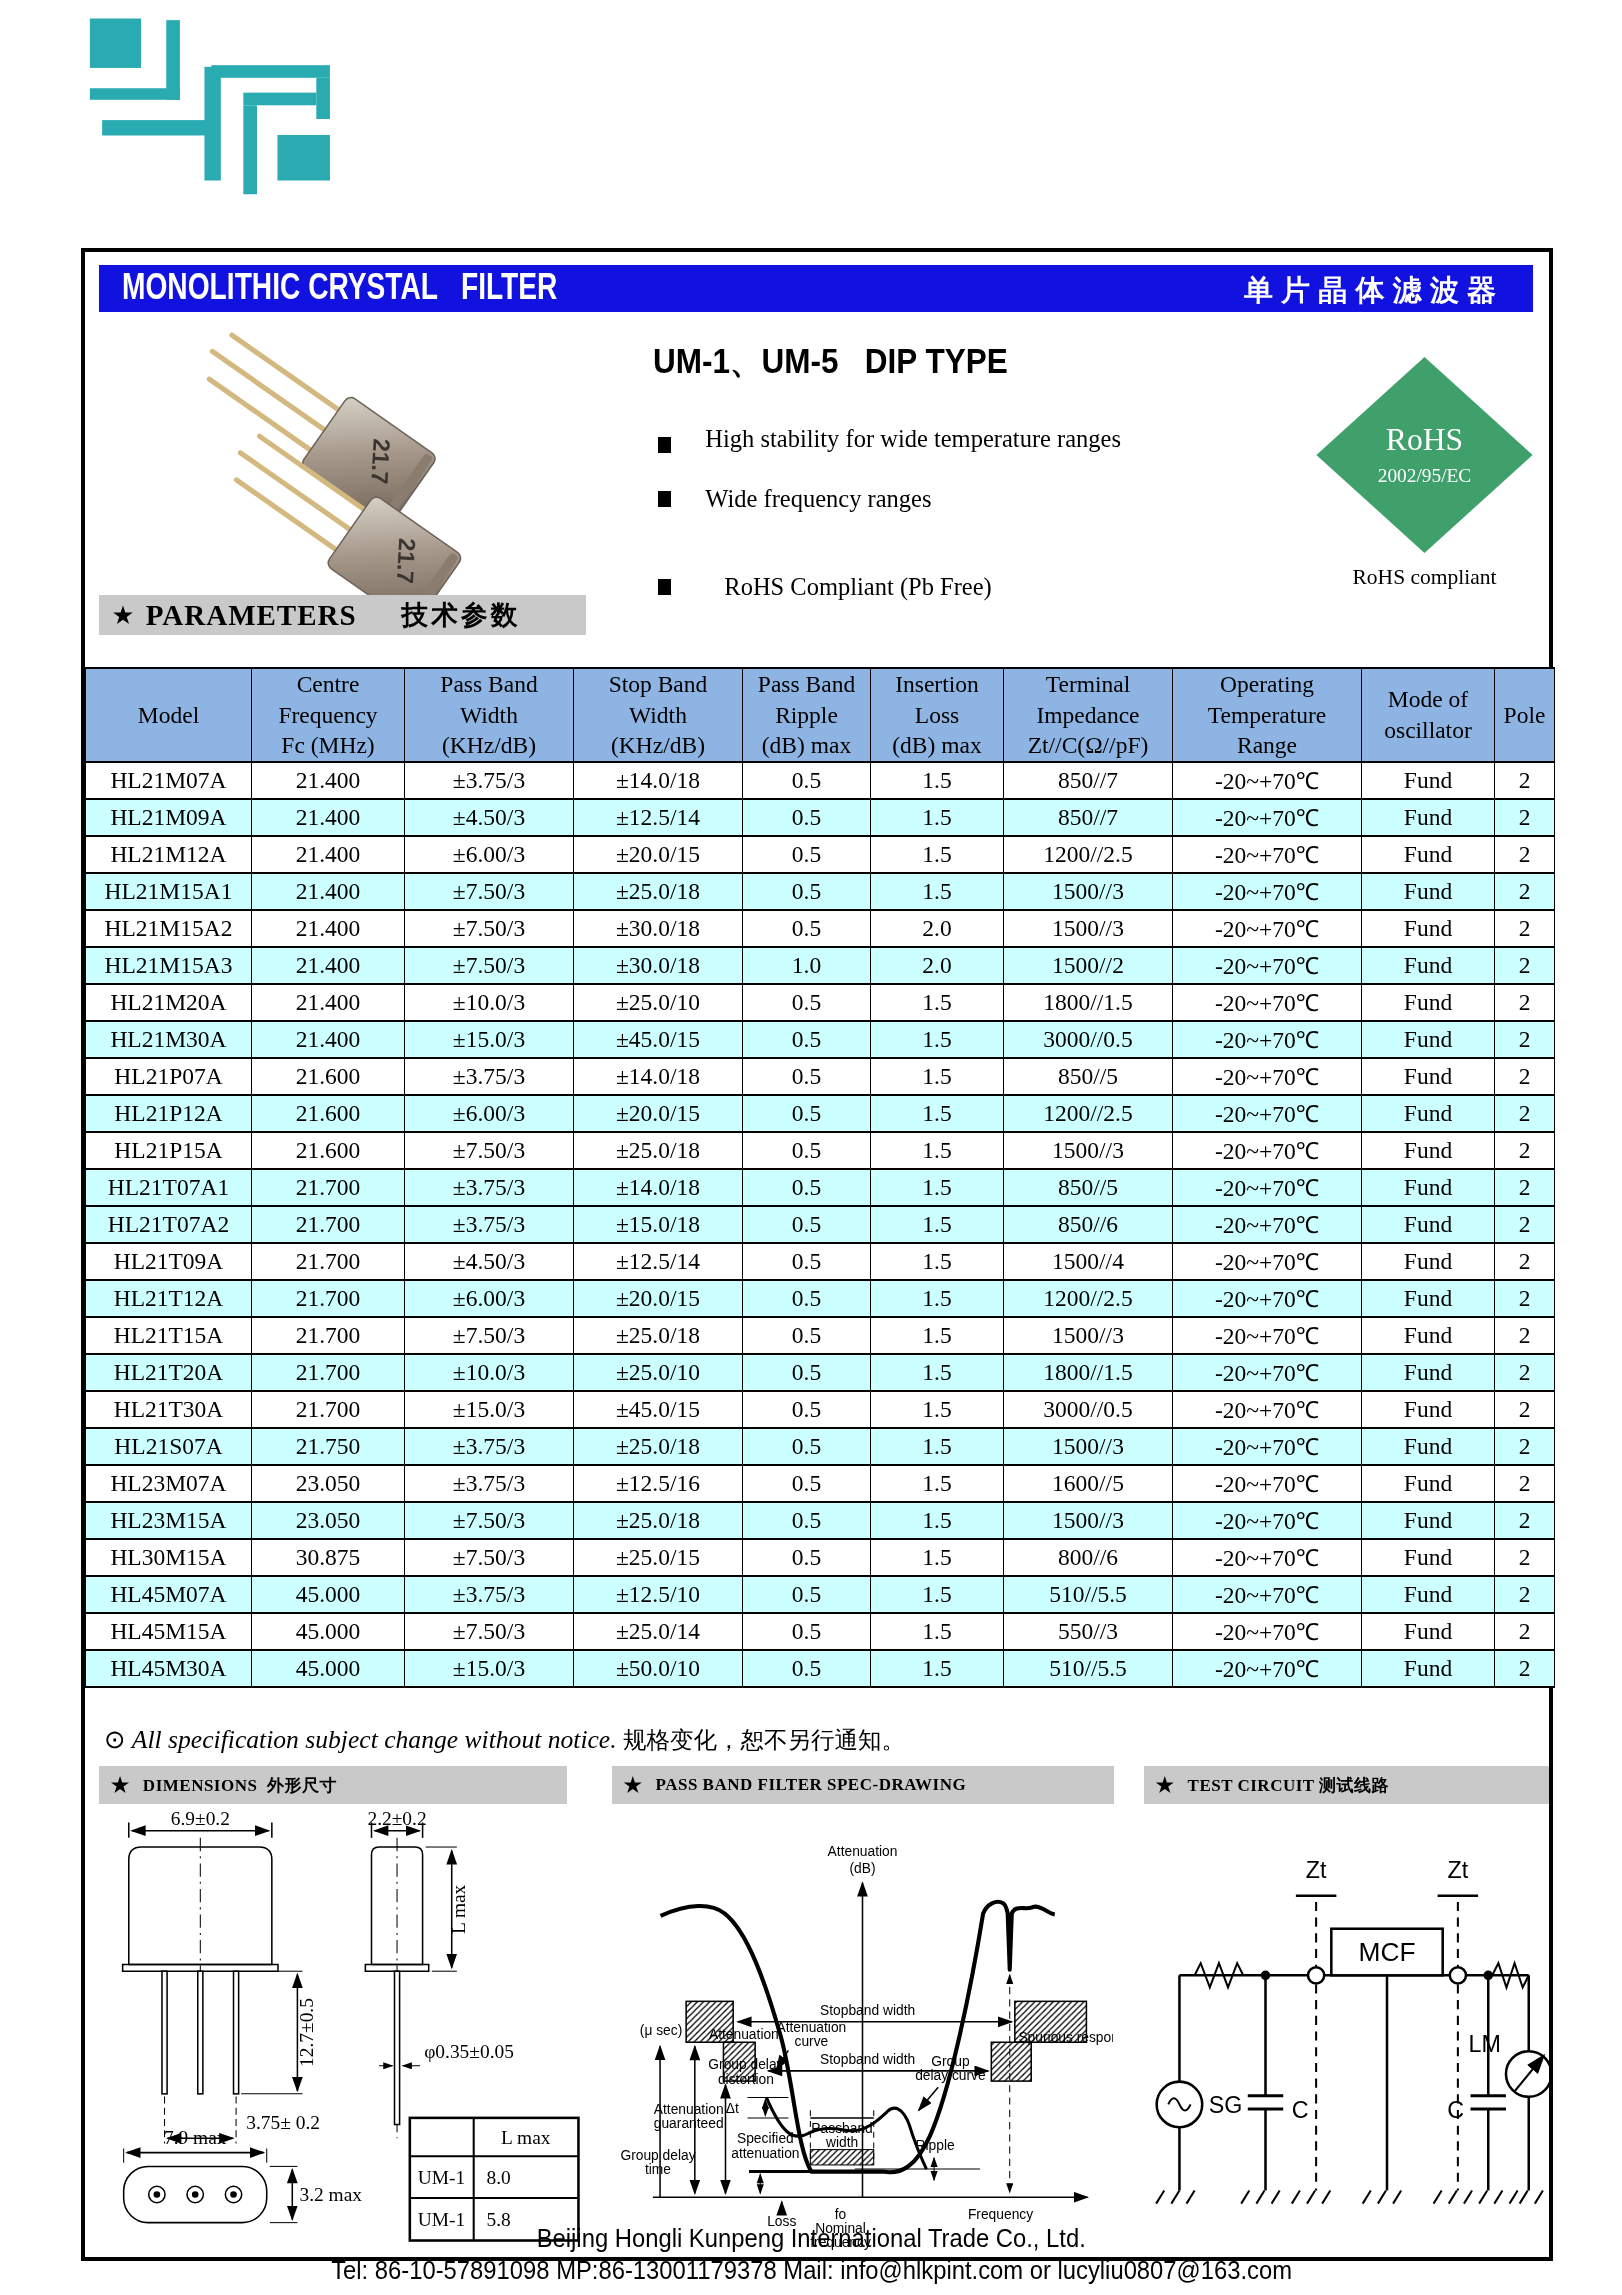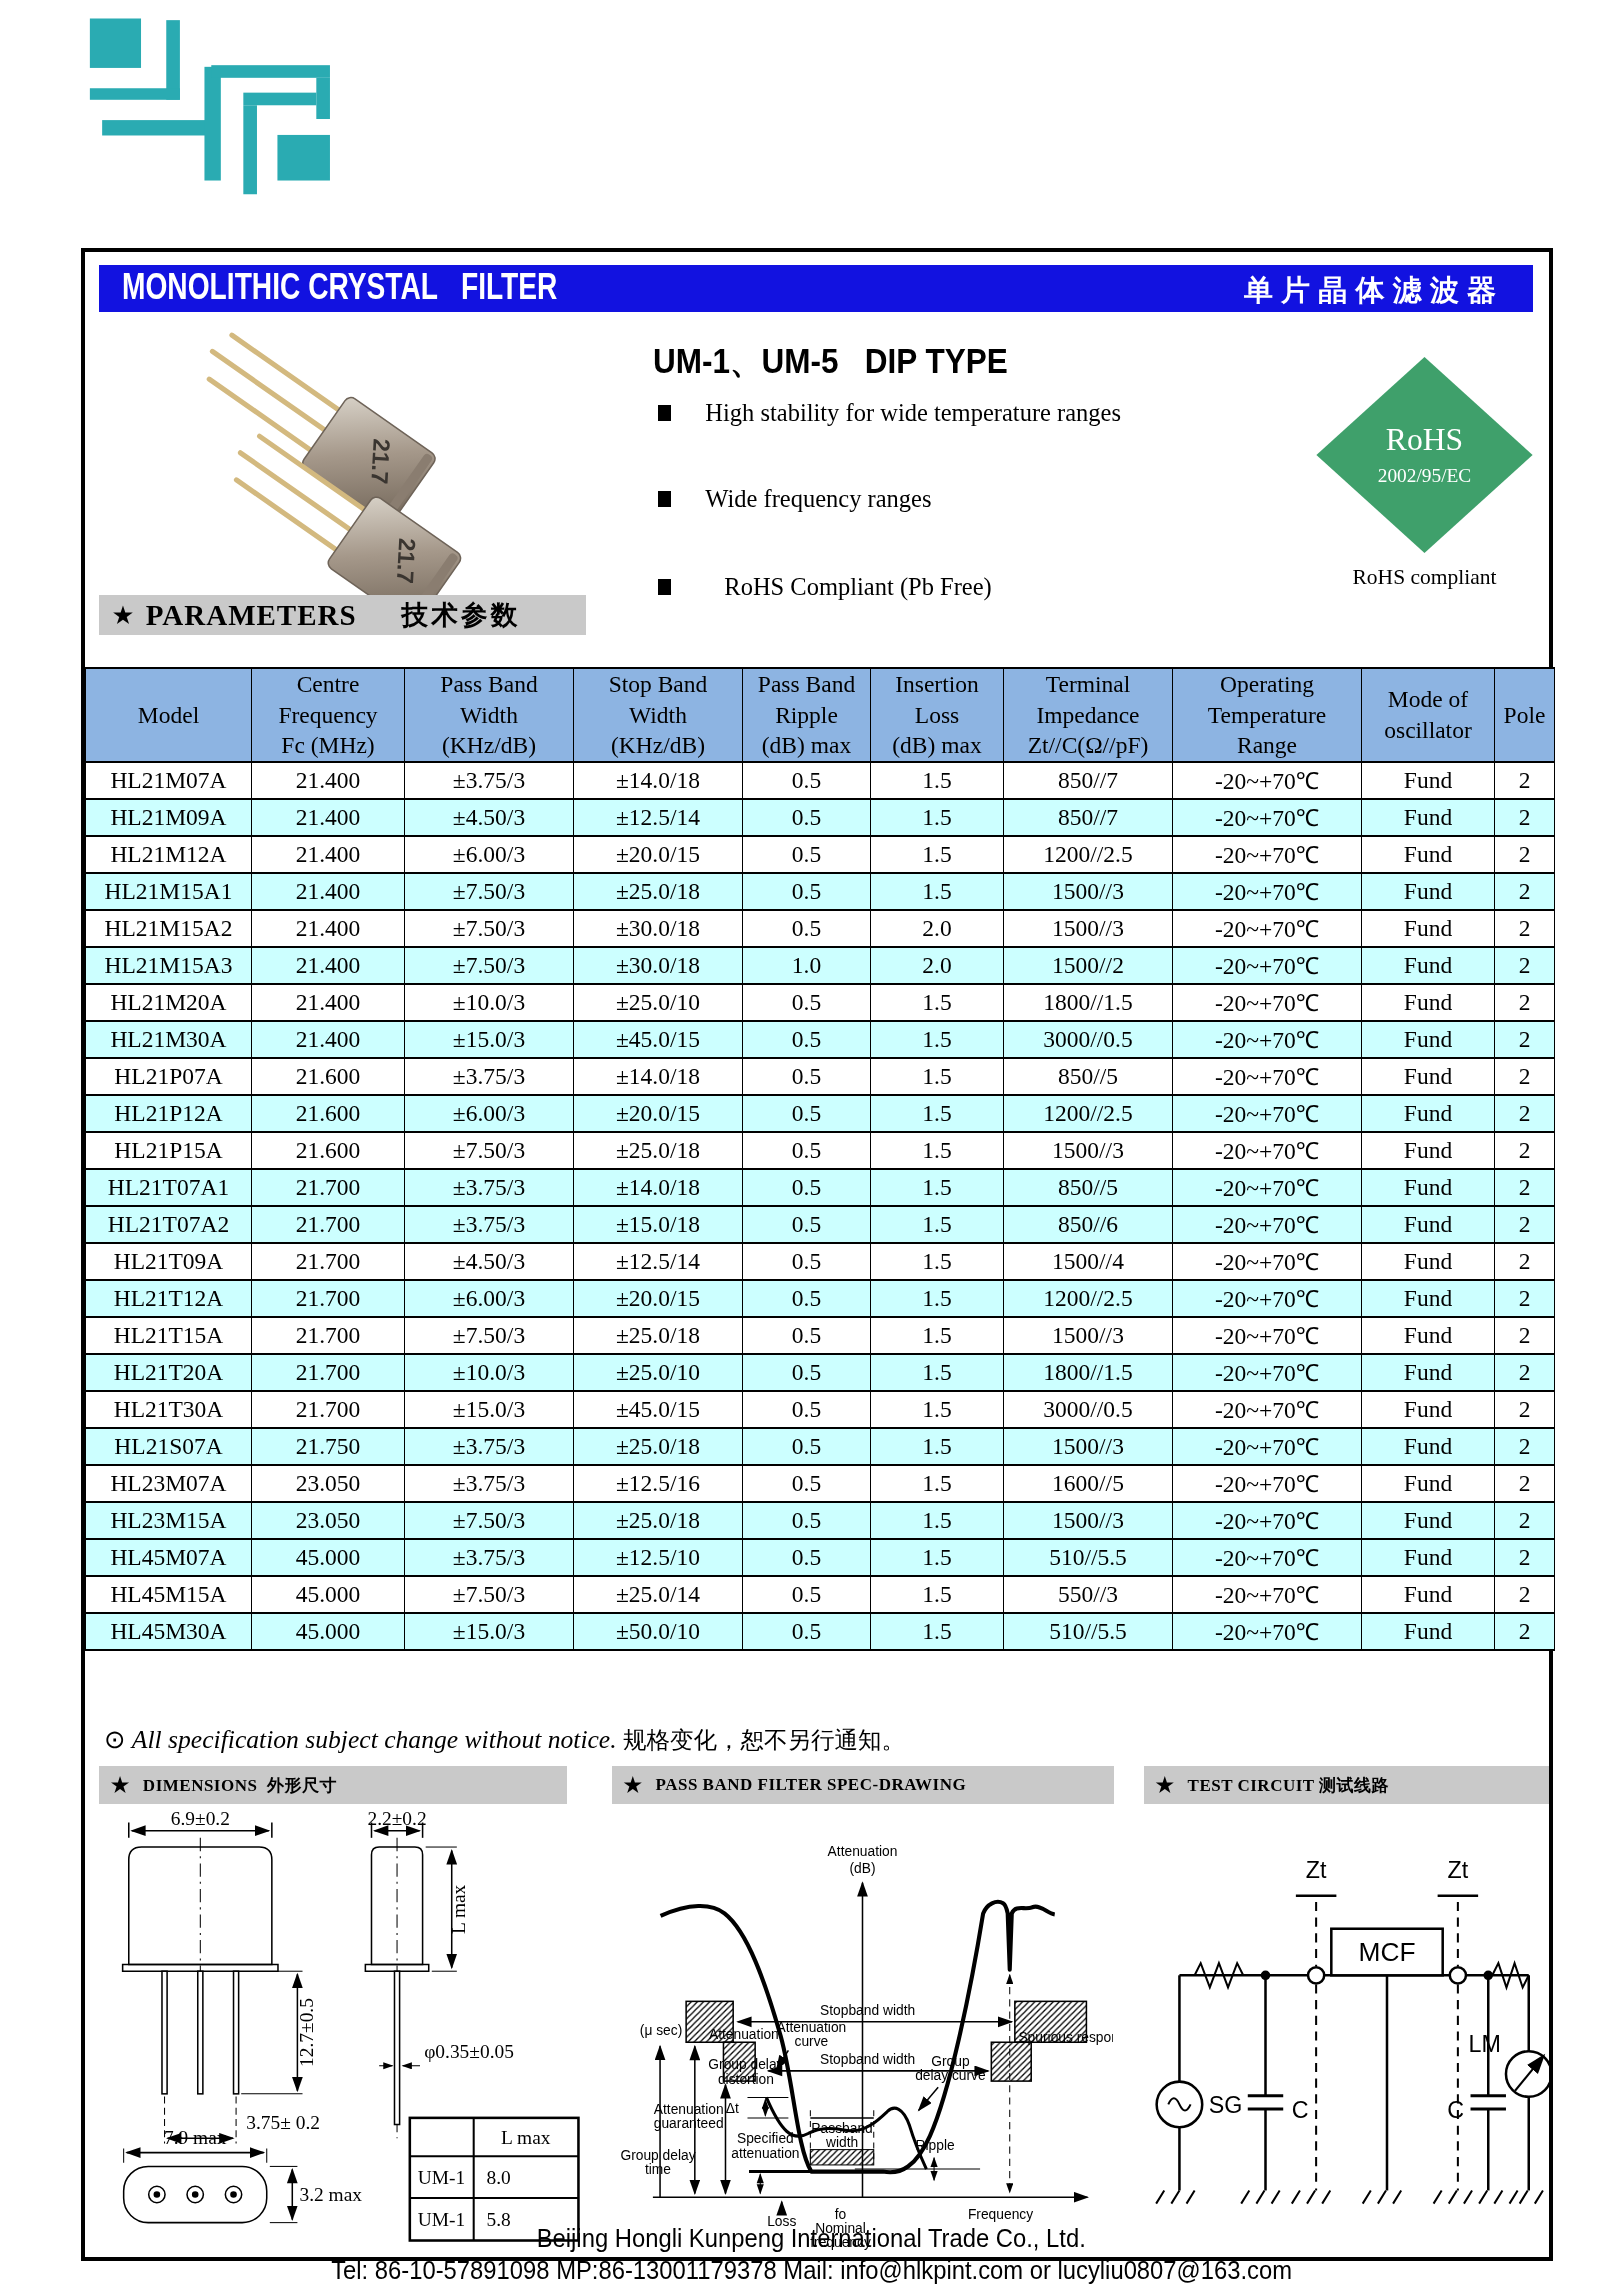--- a/index.html
+++ b/index.html
@@ -131,21 +131,21 @@
           <line x1="-238" y1="118" x2="12" y2="118"></line>
         </g>
         <rect x="0" y="-14" width="212" height="168" rx="14" fill="url(#met)" stroke="#6e6358" stroke-width="3"></rect>
         <rect x="188" y="-8" width="18" height="156" rx="8" fill="#8a7d70"></rect>
         <text transform="translate(88,28) rotate(58)" font-size="46" fill="#3a3530" class="sans" font-weight="bold">21.7</text>
       </g>
     </svg>
 
     <div class="prod-title">UM-1、UM-5   DIP TYPE</div>
 
-    <div class="feature" style="top:147px;">
+    <div class="feature" style="top:173px;align-items:flex-end;">
       <span class="sq"></span>
       <span class="tx">High stability for wide temperature ranges</span>
     </div>
     <div class="feature" style="top:233px;">
       <span class="sq"></span>
       <span class="tx">Wide frequency ranges</span>
     </div>
     <div class="feature" style="top:321px;gap:19px;">
       <span class="sq"></span>
       <span class="tx">RoHS Compliant (Pb Free)</span>
@@ -433,20 +433,32 @@
             <td>2</td>
           </tr>
           <tr class="hl">
             <td>HL23M15A</td>
             <td>23.050</td>
             <td>±7.50/3</td>
             <td>±25.0/18</td>
             <td>0.5</td>
             <td>1.5</td>
             <td>1500//3</td>
+            <td>-20~+70℃</td>
+            <td>Fund</td>
+            <td>2</td>
+          </tr>
+          <tr>
+            <td>HL30M15A</td>
+            <td>30.875</td>
+            <td>±7.50/3</td>
+            <td>±25.0/15</td>
+            <td>0.5</td>
+            <td>1.5</td>
+            <td>800//6</td>
             <td>-20~+70℃</td>
             <td>Fund</td>
             <td>2</td>
           </tr>
           <tr class="hl">
             <td>HL45M07A</td>
             <td>45.000</td>
             <td>±3.75/3</td>
             <td>±12.5/10</td>
             <td>0.5</td>

